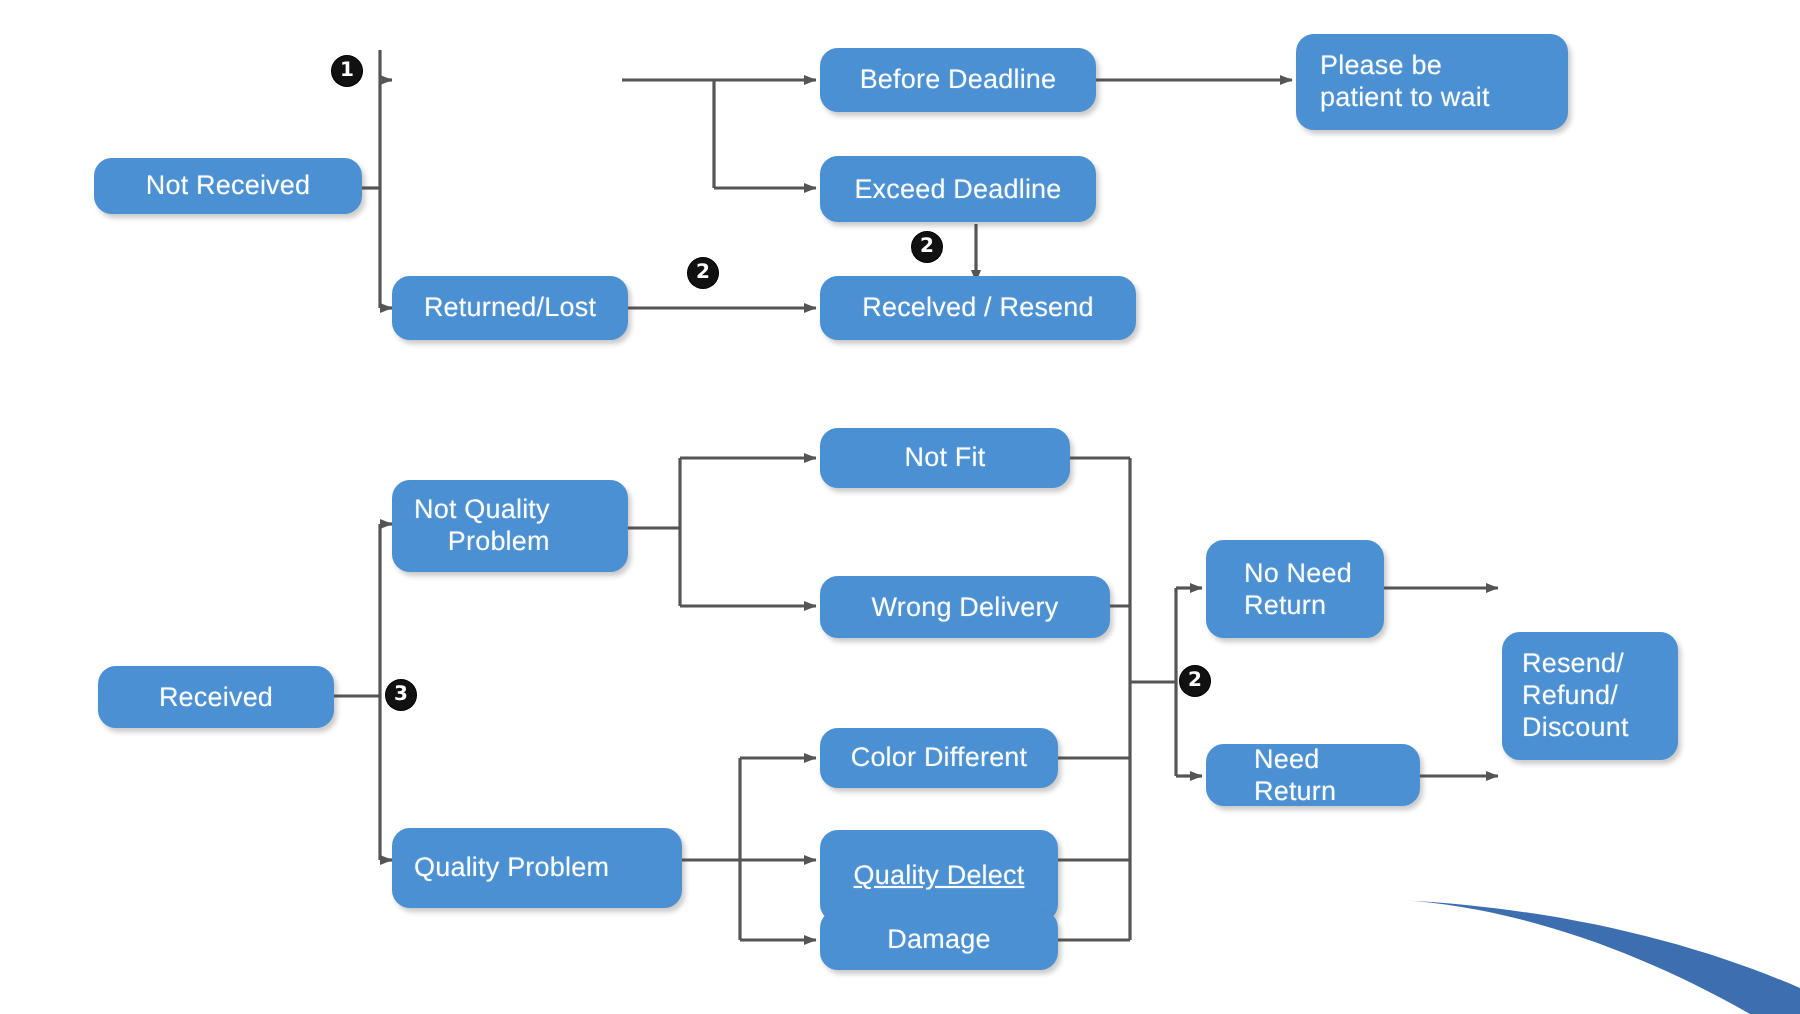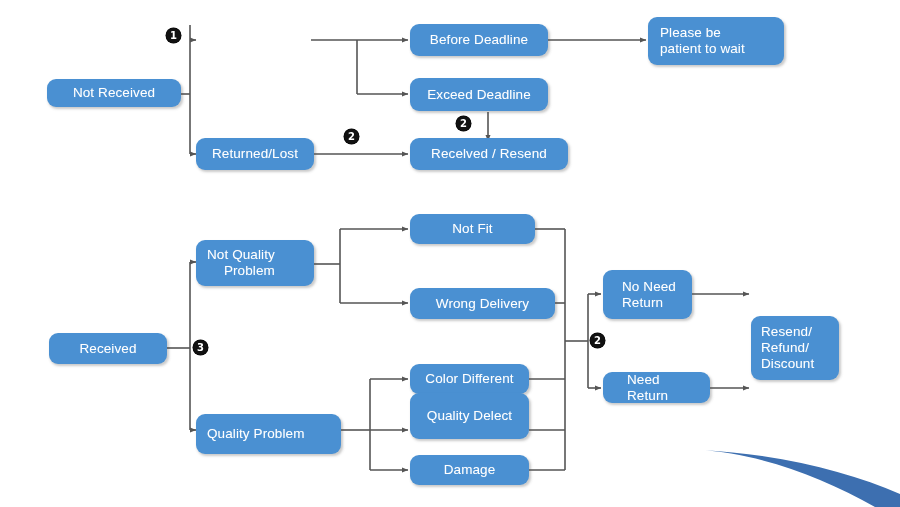--- a/index.html
+++ b/index.html
@@ -118,21 +118,21 @@
 Problem</div>
 
   <div class="node left" style="left:196px;top:414px;width:145px;height:40px;padding-left:11px;">Quality Problem</div>
 
   <div class="node center" style="left:410px;top:214px;width:125px;height:30px;">Not Fit</div>
 
   <div class="node center" style="left:410px;top:288px;width:145px;height:31px;">Wrong Delivery</div>
 
   <div class="node center" style="left:410px;top:364px;width:119px;height:30px;">Color Different</div>
 
-  <div class="node center" style="left:410px;top:393px;width:119px;height:46px;">Quality Delect</div>
+  <div class="node center" style="left:410px;top:415px;width:119px;height:46px;text-decoration:underline;">Quality Delect</div>
 
   <div class="node center" style="left:410px;top:455px;width:119px;height:30px;">Damage</div>
 
   <div class="node left" style="left:603px;top:270px;width:89px;height:49px;padding-left:19px;">No Need
 Return</div>
 
   <div class="node left" style="left:603px;top:372px;width:107px;height:31px;padding-left:24px;">Need Return</div>
 
   <div class="node left" style="left:751px;top:268px;width:88px;height:64px;padding-left:10px;margin-top:48px;">Resend/
 Refund/

